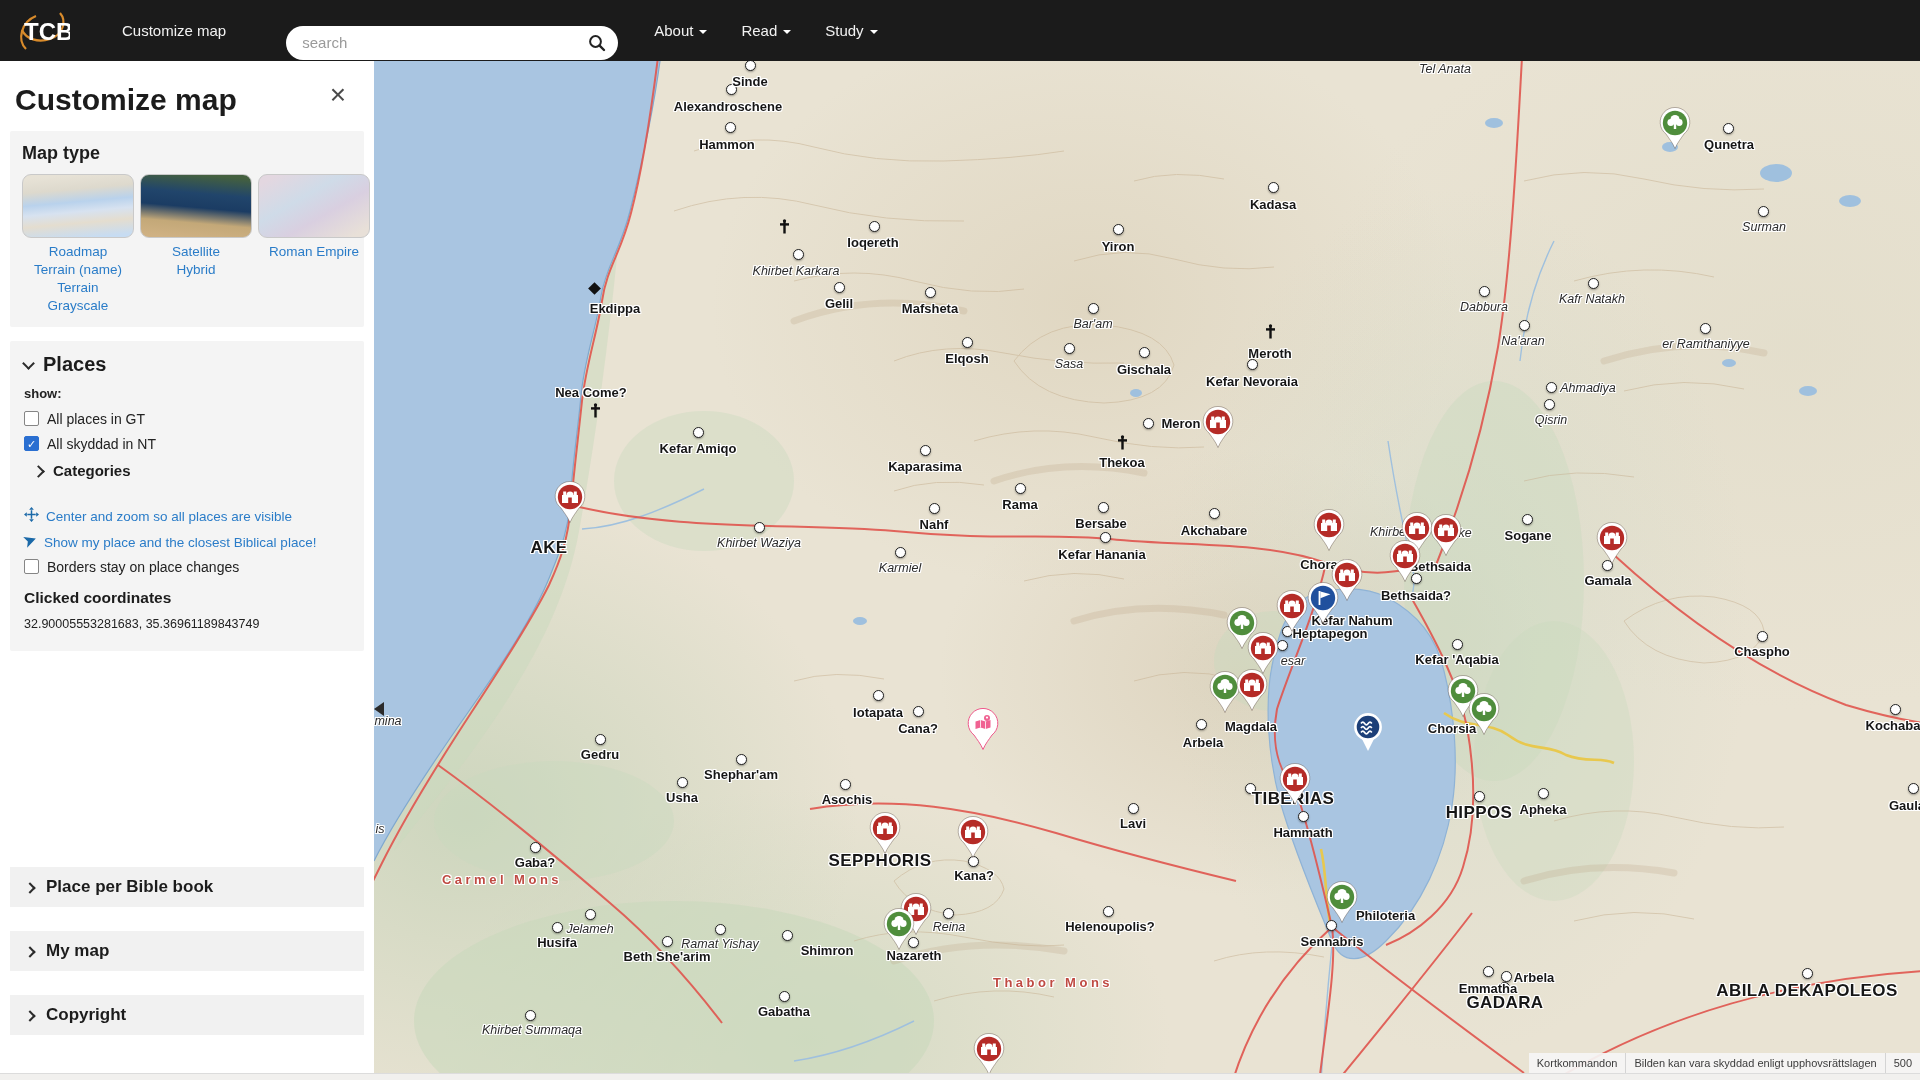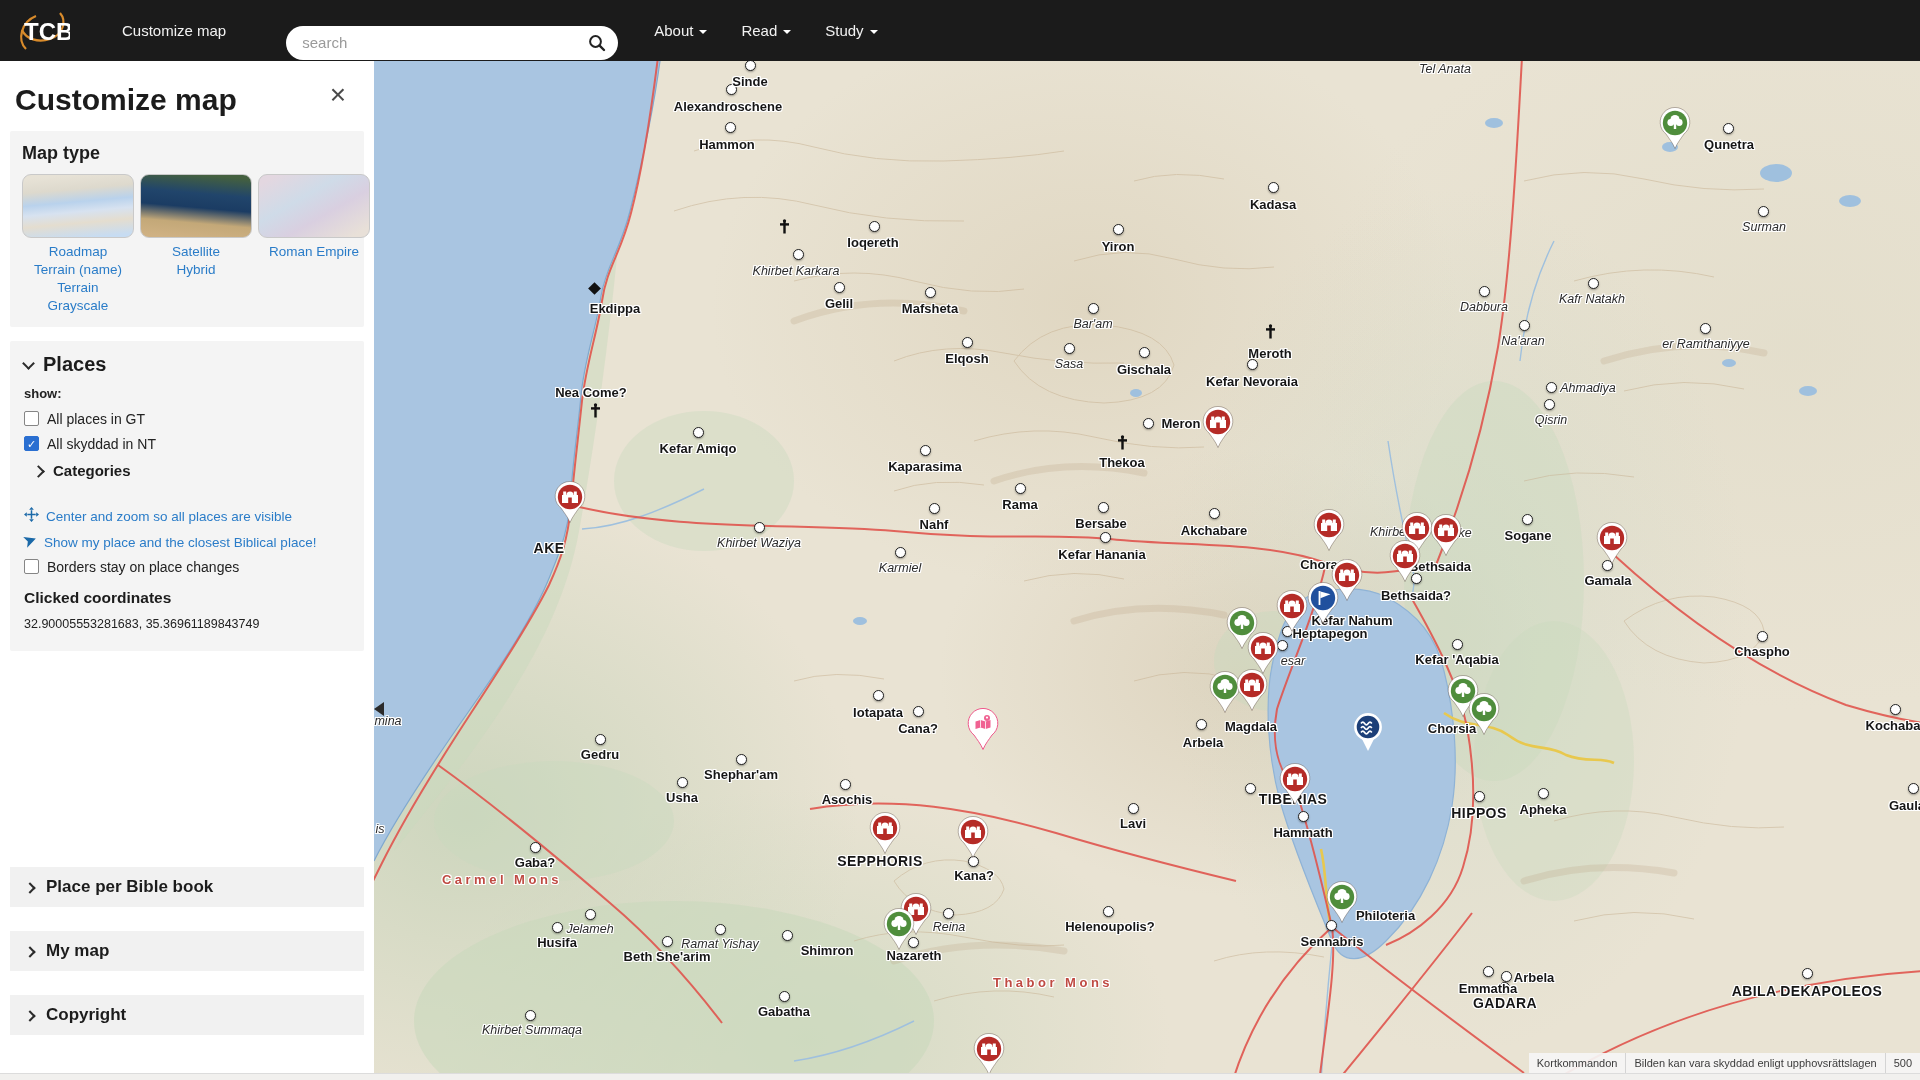--- a/index.html
+++ b/index.html
@@ -55,21 +55,21 @@
       radial-gradient(ellipse 520px 360px at 28% 96%, rgba(196,212,184,.55), transparent 70%),
       radial-gradient(ellipse 420px 620px at 70% 55%, rgba(198,212,192,.40), transparent 70%),
       radial-gradient(ellipse 700px 520px at 92% 28%, rgba(223,218,198,.55), transparent 70%),
       radial-gradient(ellipse 520px 400px at 46% 24%, rgba(215,203,177,.50), transparent 72%),
       radial-gradient(ellipse 430px 320px at 56% 60%, rgba(208,194,167,.45), transparent 70%);
   }
   .map svg.terrain { position:absolute; left:0; top:0; }
   .lbl { position:absolute; transform:translate(-50%,-50%); font-size:13px; font-weight:700; color:#161616; white-space:nowrap; z-index:3;
     text-shadow:1px 0 0 #fff,-1px 0 0 #fff,0 1px 0 #fff,0 -1px 0 #fff,1px 1px 0 #fff,-1px -1px 0 #fff,1px -1px 0 #fff,-1px 1px 0 #fff; }
   .lbl.i, .lbl.f { font-weight:400; font-style:italic; font-size:12.5px; color:#2b2b2b; }
-  .lbl.c { font-size:14px; letter-spacing:.4px; }
+  .lbl.c { font-size:17px; letter-spacing:.4px; }
   .lbl.r { color:#bf4a42; letter-spacing:3.5px; font-size:13px; z-index:2; }
   .mk { position:absolute; z-index:4; cursor:pointer; }
   .mk-d { width:11px; height:11px; background:#fff; border:1.6px solid #222; border-radius:50%; box-shadow:0 1px 2px rgba(0,0,0,.35); z-index:2; }
   .mk-dia { width:9px; height:9px; background:#111; transform:rotate(45deg); z-index:2; }
   .mk-cross { z-index:2; }
   .handle { position:absolute; left:0; top:641px; width:0; height:0; border-top:7px solid transparent; border-bottom:7px solid transparent; border-right:10px solid #2b2b2b; z-index:6; cursor:pointer; }
   .attrib { position:absolute; right:0; bottom:7px; display:flex; background:rgba(245,245,245,.92); font-size:11px; color:#3c3c3c; z-index:6; align-items:center; }
   .attrib span { padding:4px 8px; border-left:1px solid #d4d4d4; white-space:nowrap; }
   .attrib span:first-child { border-left:none; }
   .hscroll { position:absolute; left:0; bottom:0; width:1920px; height:7px; background:#f1f0ee; border-top:1px solid #dcdcdc; z-index:60; }

